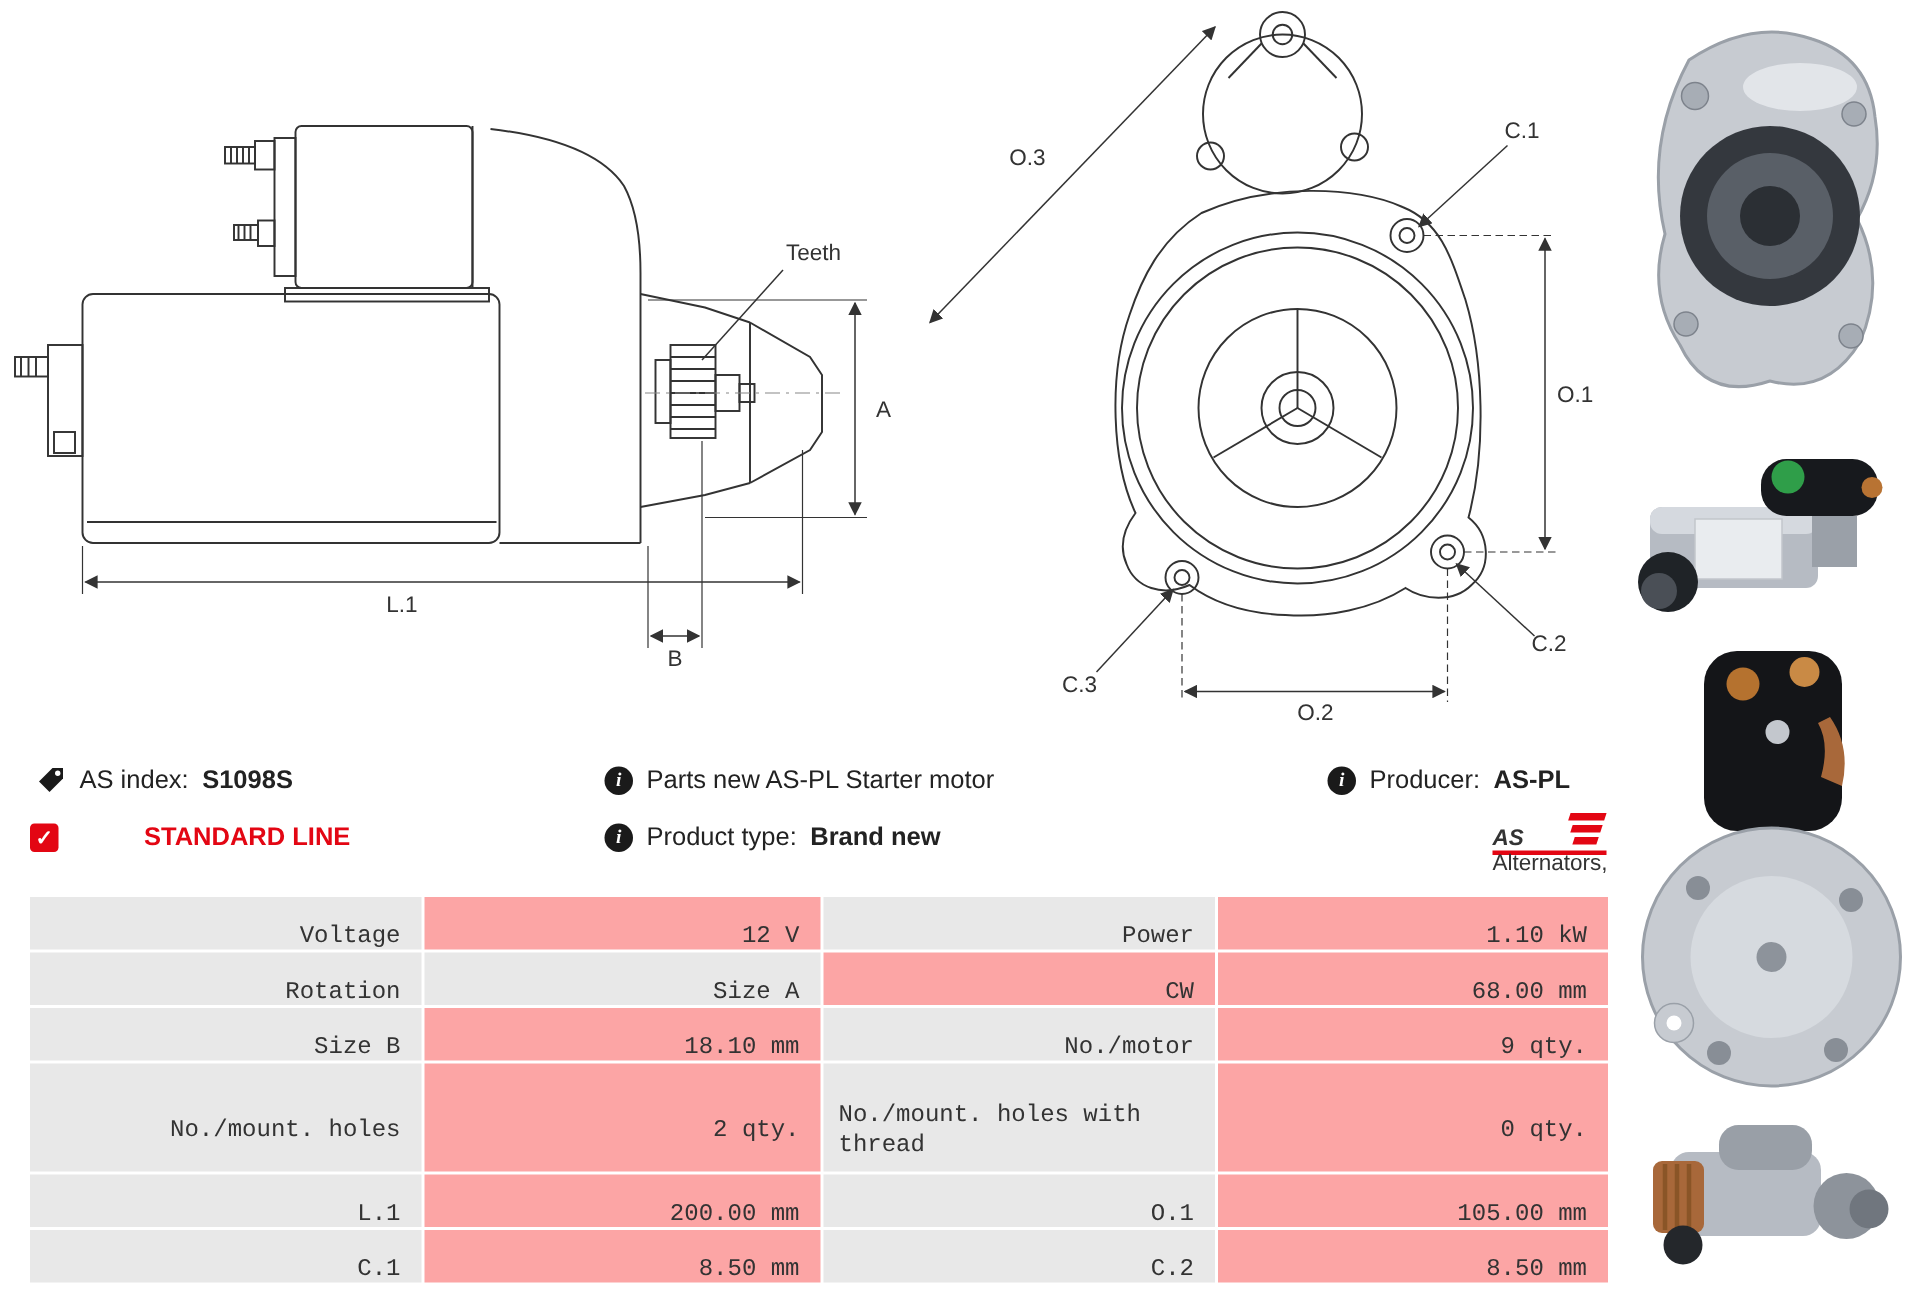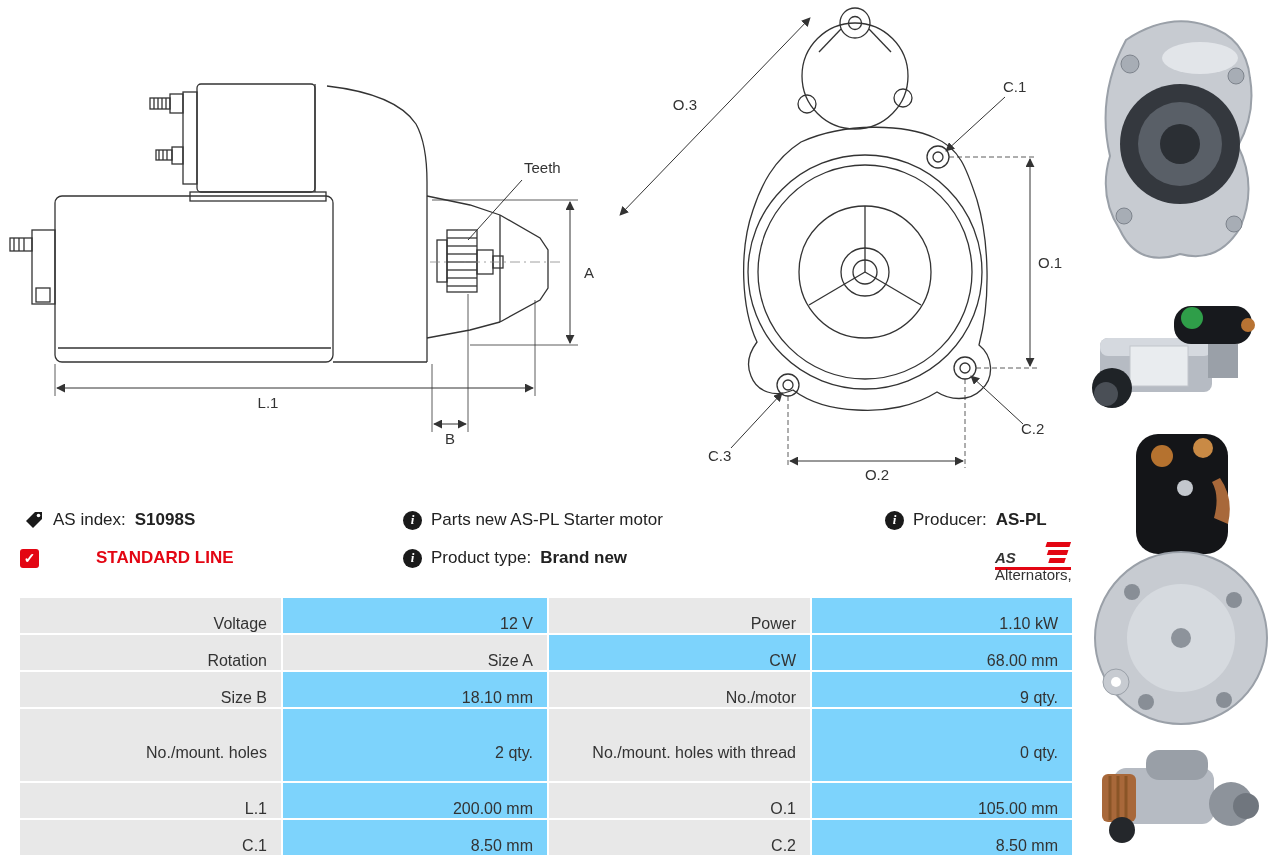--- a/index.html
+++ b/index.html
@@ -25,23 +25,23 @@
               display:flex;align-items:center;justify-content:center;font-size:14px;
               font-weight:bold;flex:0 0 auto;}
   .icon-tag{width:20px;height:20px;flex:0 0 auto;}
   .red-bold{color:#e30613;font-weight:bold;margin-left:48px;}
   .as-logo{position:absolute;left:993px;top:536px;width:82px;text-align:center;}
   .spec-table{position:absolute;left:20px;top:598px;display:grid;
               grid-template-columns:261px 264px 261px 260px;
               grid-template-rows:35px 35px 35px 72px 35px 35px;
               gap:2px;background:#fff;font-size:16px;color:#333;}
   .cell{display:flex;align-items:center;justify-content:flex-end;
-        padding:18px 14px 2px 10px;line-height:1.25;}
+        padding:18px 14px 2px 10px;line-height:1.25;font-family:Liberation Mono, monospace;}
   .cell.label{background:#e8e8e8;}
-  .cell.value{background:#7dd3fc;}
+  .cell.value{background:#fca5a5;}
 </style>
 </head>
 <body>
 
 <div class="page">
 
   <svg class="drawing drawing-side" width="620" height="480" viewBox="0 0 620 480">
     <defs>
       <marker id="arr" viewBox="0 0 10 10" refX="9" refY="5" markerWidth="9" markerHeight="9" orient="auto-start-reverse">
         <path d="M0,0 L10,5 L0,10 z" fill="#333"></path>

